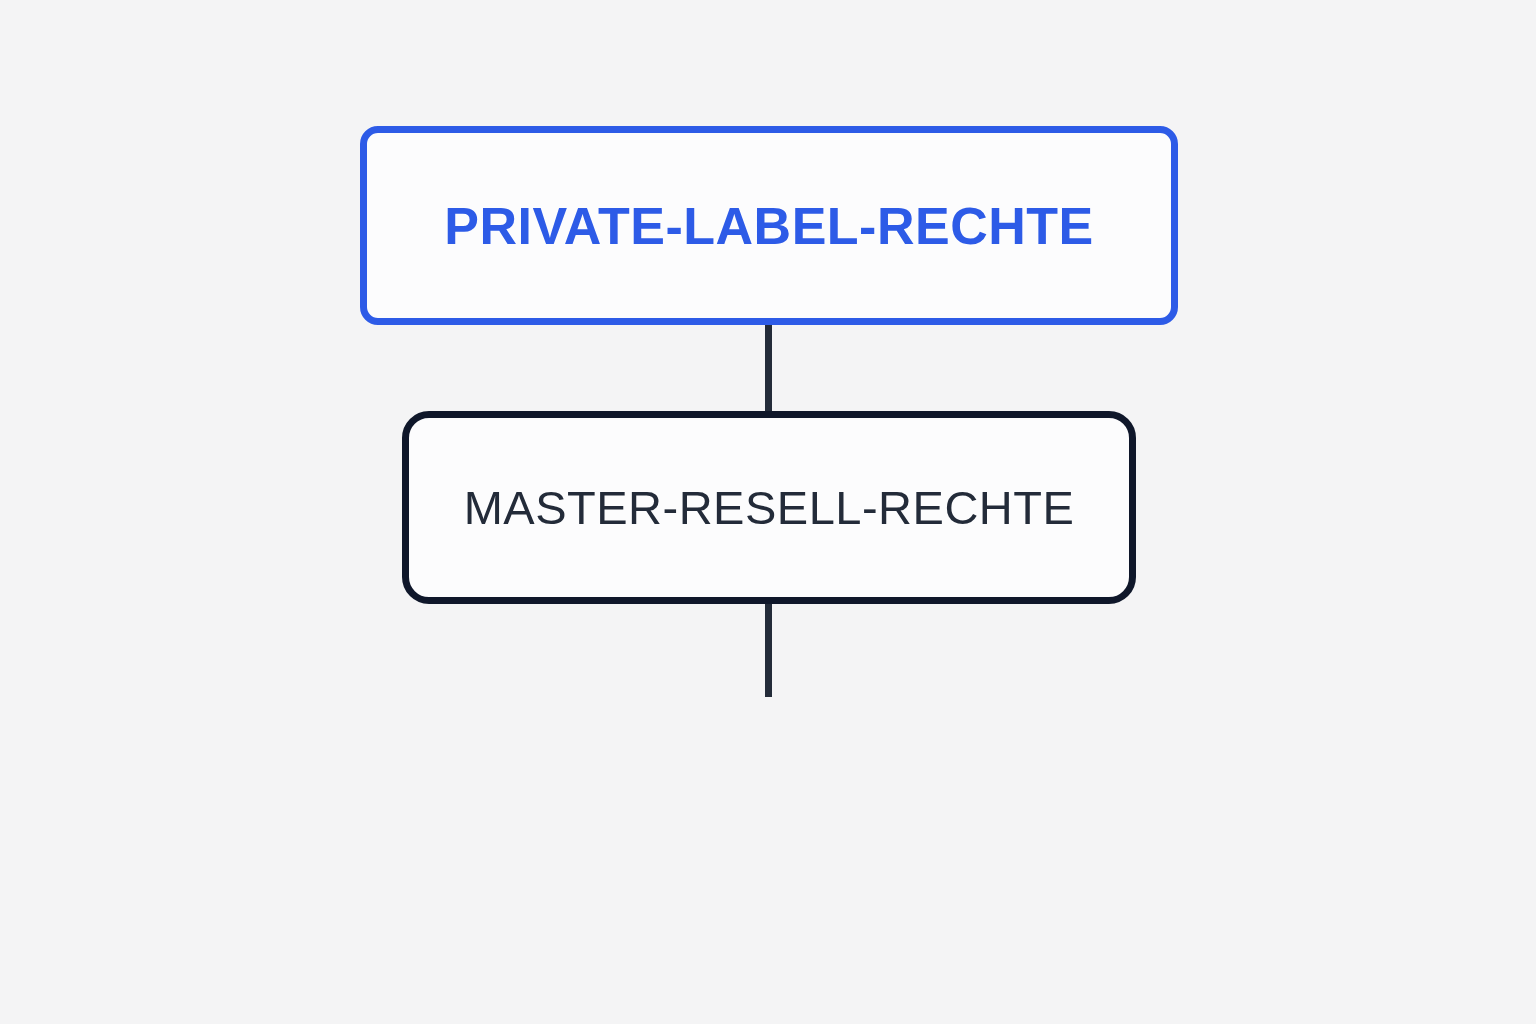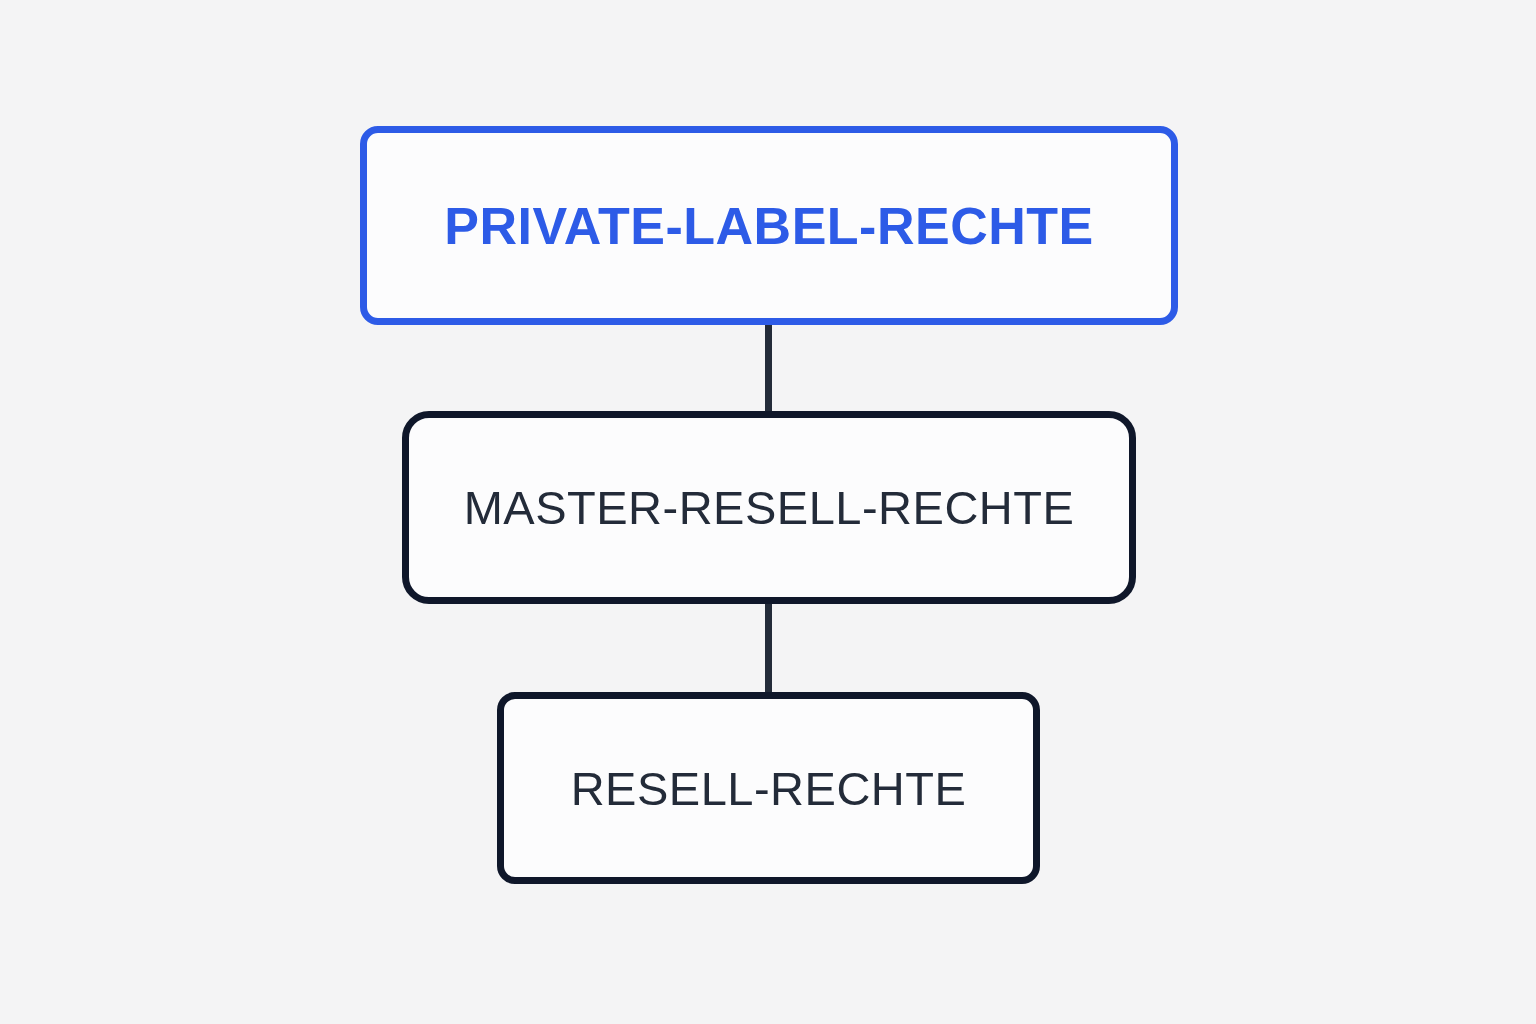--- a/index.html
+++ b/index.html
@@ -85,17 +85,14 @@
   </div>
 
   <div class="connector connector-1"></div>
 
   <div class="node node-mid">
     <span>MASTER-RESELL-RECHTE</span>
   </div>
 
   <div class="connector connector-2"></div>
 
-  <div class="node node-bottom">
-    <span>RESELL-RECHTE</span>
-  </div>
 
 </div>
 
 </body></html>

